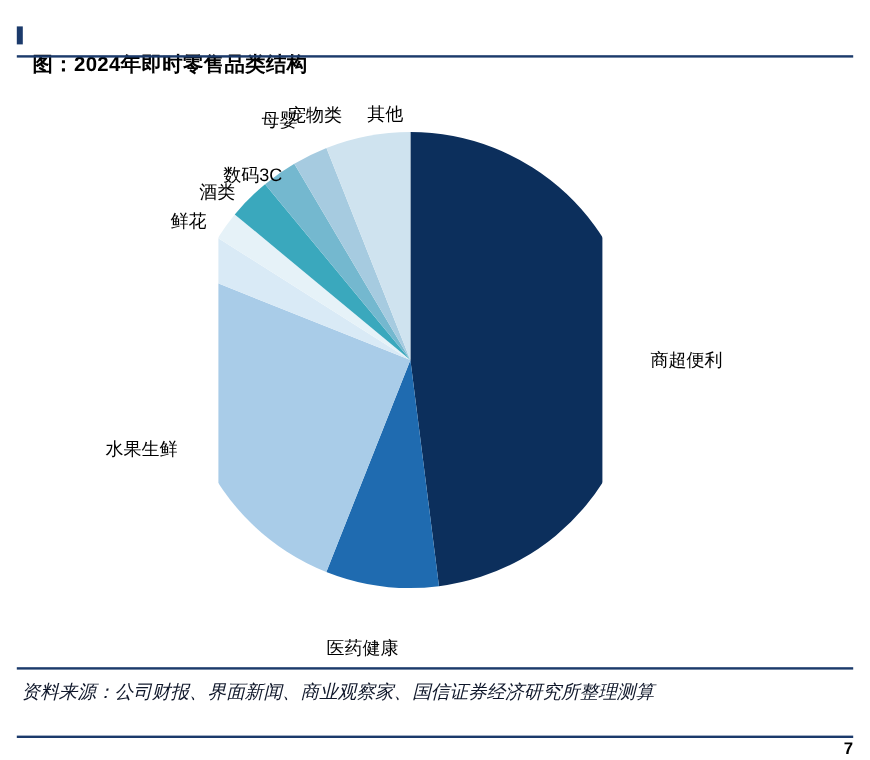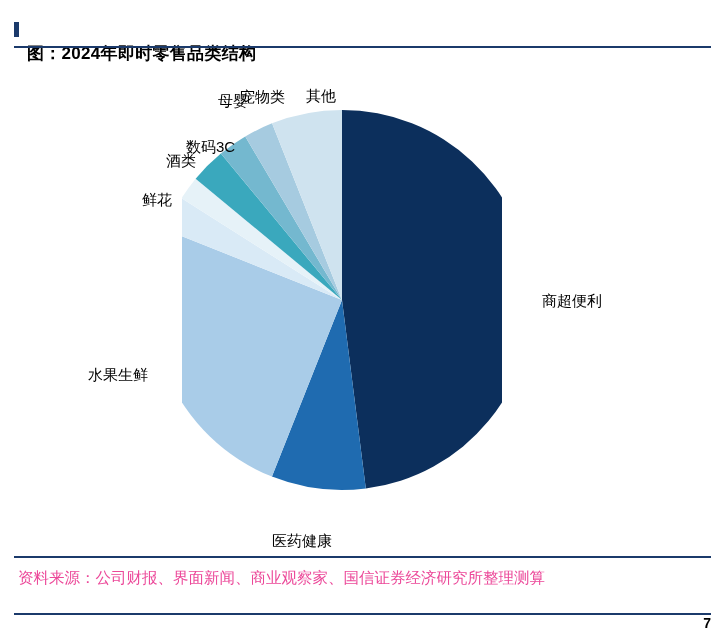--- a/index.html
+++ b/index.html
@@ -87,21 +87,22 @@
     height: 2px;
     background: #1b3a6b;
   }
   .footer-text {
     position: absolute;
     left: 18px;
     top: 566px;
     width: 690px;
     font-size: 15.5px;
     line-height: 1.55;
-    color: #ec4899;
+    color: #0f172a;
+    font-style: italic;
   }
   .page-number {
     position: absolute;
     right: 14px;
     bottom: 2px;
     font-size: 14px;
     font-weight: bold;
     color: #000000;
   }
   .bottom-rule {
@@ -147,21 +148,21 @@
           <path fill="#a6cbe0" d="M 0 0 L -96.74 -163.46 A 190 190 0 0 1 -69.95 -176.66 Z"></path>
 
           <path fill="#cfe3ef" d="M 0 0 L -69.95 -176.66 A 190 190 0 0 1 0 -190 Z"></path>
         </g>
       </svg>
     </div>
 
     <div class="lbl" style="left:528px; top:240px;">商超便利</div>
     <div class="lbl" style="left:258px; top:452px;margin-top:28px;">医药健康</div>
     <div class="lbl" style="left:74px; top:314px;">水果生鲜</div>
-    <div class="lbl" style="left:128px; top:139px;text-align:right;">鲜花</div>
+    <div class="lbl" style="left:128px; top:124px;text-align:right;">鲜花</div>
     <div class="lbl" style="left:152px; top:100px;">酒类</div>
     <div class="lbl" style="left:172px; top:66px;margin-top:20px;">数码3C</div>
     <div class="lbl" style="left:204px; top:40px;">母婴</div>
     <div class="lbl" style="left:226px; top:36px;">宠物类</div>
     <div class="lbl" style="left:292px; top:24px;margin-top:11px;">其他</div>
 
   </div>
 
   <div class="footer-rule"></div>
   <div class="footer-text">资料来源：公司财报、界面新闻、商业观察家、国信证券经济研究所整理测算</div>

